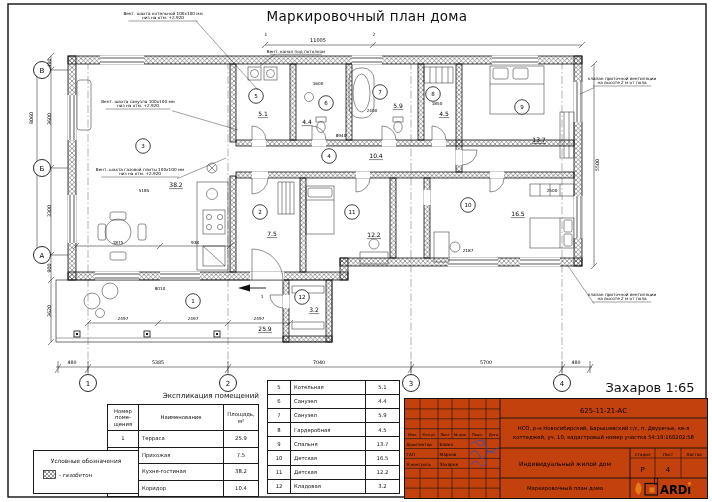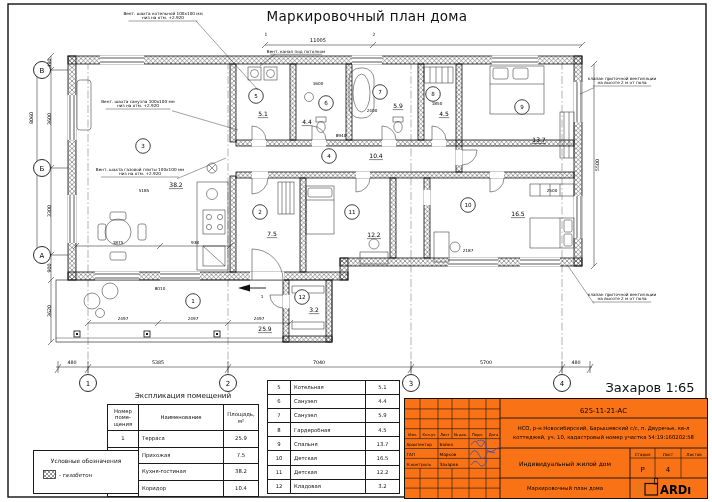--- a/index.html
+++ b/index.html
@@ -2,39 +2,39 @@
 <html><head>
 <meta charset="utf-8">
 <style>
   html,body{margin:0;padding:0}
   body{width:712px;height:502px;position:relative;background:#fff;color:#111;
        font-family:"DejaVu Sans",sans-serif;overflow:hidden}
   #plan-svg{position:absolute;left:0;top:0}
   .abs{position:absolute}
   #main-title{left:247px;top:8px;width:240px;text-align:center;font-size:13.5px;letter-spacing:.3px}
   #scale-label{left:596px;top:380px;width:108px;text-align:center;font-size:13px}
-  #expl-title{left:107px;top:391px;width:152px;text-align:center;font-size:7.2px}
+  #expl-title{left:107px;top:391px;width:152px;text-align:right;font-size:7.2px}
   table{position:absolute;border-collapse:collapse;table-layout:fixed;background:#fff}
   #expl-left{left:107px;top:404px;width:152px}
   #expl-right{left:267px;top:380px;width:133px}
   td,th{border:.8px solid #1a1a1a;font-size:5.3px;font-weight:400;text-align:center;
         padding:0;line-height:1.25;overflow:hidden}
   th{white-space:pre-line;vertical-align:middle}
   #expl-left th{height:25px}
   #expl-left td{height:15.5px}
   #expl-right td{height:13.1px}
   #expl-left th:nth-child(1),#expl-left td:nth-child(1){width:30px}
   #expl-left th:nth-child(3),#expl-left td:nth-child(3){width:34px}
   #expl-right td:nth-child(1){width:22px}
   #expl-right td:nth-child(3){width:33px}
   td.nm{text-align:left;padding-left:3px}
   #legend{left:33px;top:450px;width:104px;height:42px;border:1px solid #1a1a1a;background:#fff}
   #legend .lt{text-align:center;font-size:5.8px;margin-top:7px}
   #legend .lr{display:flex;align-items:center;gap:3px;margin:6px 0 0 9px;font-size:5.5px;font-style:italic}
-  #titleblock{left:404px;top:398px;width:302px;height:99px;border:1.4px solid #111;background:#f97316}
+  #titleblock{left:404px;top:398px;width:302px;height:99px;border:1.4px solid #111;background:#c2410c}
 </style>
 </head>
 <body>
 
 <svg id="plan-svg" width="712" height="502" viewBox="0 0 712 502">
   <defs>
     <pattern id="xh" patternUnits="userSpaceOnUse" width="4.5" height="4.5">
       <path d="M0 0L4.5 4.5M4.5 0L0 4.5" stroke="#2b2b2b" stroke-width="0.45" fill="none"></path>
     </pattern>
   </defs>

